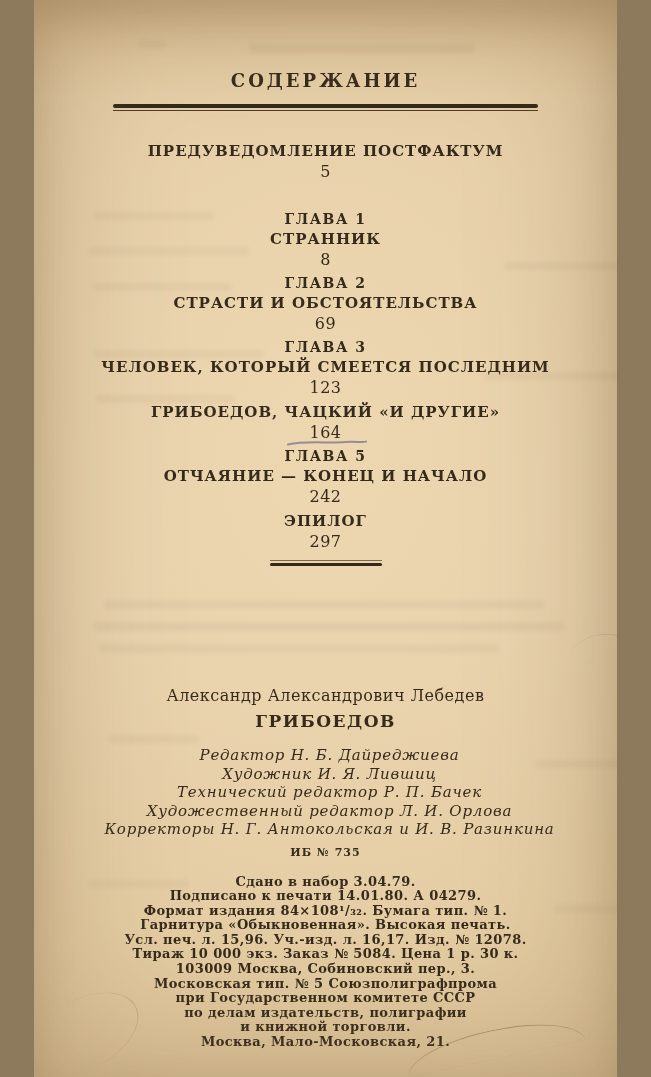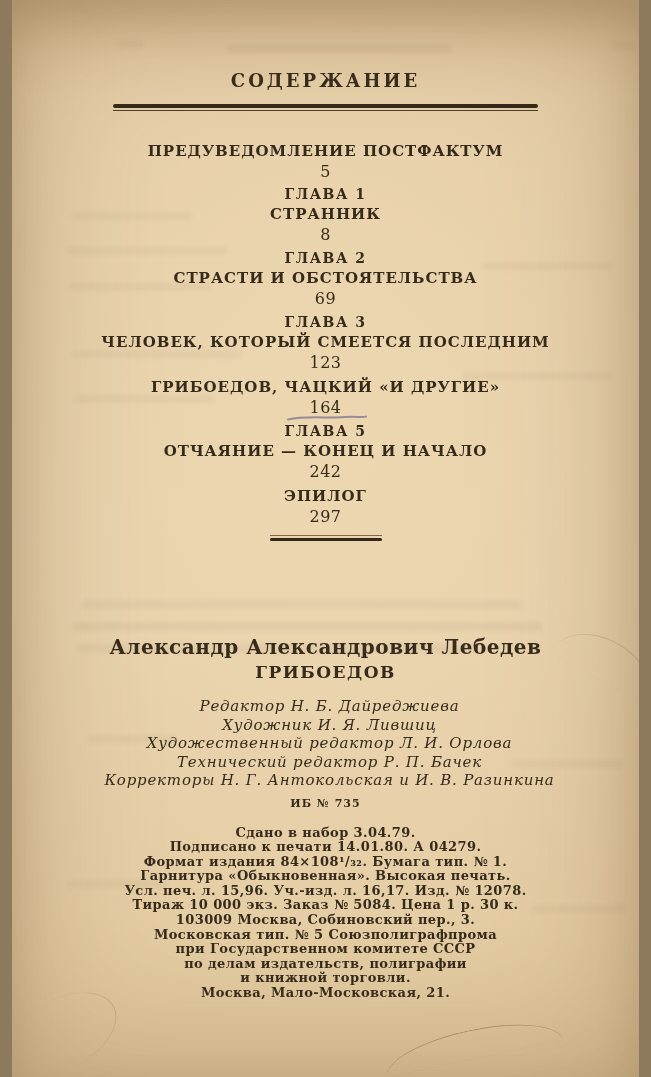--- a/index.html
+++ b/index.html
@@ -2,21 +2,21 @@
 <html lang="ru"><head>
 <meta charset="utf-8">
 <style>
   html, body {
     margin: 0;
     padding: 0;
     background: #8d7a5c;
   }
   .page {
     position: relative;
-    width: 627px;
+    width: 583px;
     height: 1077px;
     margin: 0 auto;
     overflow: hidden;
     font-family: "DejaVu Serif", "Liberation Serif", serif;
     color: #362a1b;
     background:
       radial-gradient(ellipse 120% 90% at 50% 42%, rgba(238,216,178,.9) 0%, rgba(0,0,0,0) 60%),
       linear-gradient(to bottom, #d9bd92 0%, #e4cda6 9%, #e6d0aa 55%, #e3cba2 85%, #dfc69b 100%);
   }
   .page::after { 
@@ -53,21 +53,21 @@
   }
   .rule-double {
     width: 425px;
     margin: 12px auto 0;
   }
   .rule-double .thick { height: 3.5px; background: #33281a; border-radius: 2px; }
   .rule-double .thin  { height: 1.5px; background: #3a2d1e; margin-top: 2px; opacity: .9; }
 
   .toc { margin-top: 30px; text-align: center; }
   .toc-entry { margin-bottom: 4px; }
-  .toc-entry.preface { margin-bottom: 3px; }
+  .toc-entry.preface { margin-bottom: 28px; }
   .entry-label {
     font-size: 14px; line-height: 19px;
     font-weight: bold; letter-spacing: 1.5px;
   }
   .entry-title {
     font-size: 15px; line-height: 20px;
     font-weight: bold; letter-spacing: 1px;
   }
   .entry-page {
     position: relative;
@@ -78,23 +78,23 @@
   .pen-underline { position: absolute; left: -18px; bottom: -4px; }
 
   
   .divider { width: 112px; margin: 8px auto 0; }
   .divider .thin  { height: 1px; background: #4a3a26; opacity: .7; }
   .divider .thick { height: 3.5px; background: #33281a; margin-top: 1.5px; border-radius: 2px; }
 
   
   .colophon { text-align: center; }
   .author {
-    margin-top: 96px;
-    font-size: 20px; line-height: 20px;
-    font-weight: bold; letter-spacing: .5px;
+    margin-top: 120px;
+    font-size: 16px; line-height: 20px;
+    font-weight: normal; letter-spacing: .5px;
   }
   .book-title {
     margin-top: 4px;
     font-size: 17px; line-height: 22px;
     font-weight: bold; letter-spacing: 1.5px;
   }
   .credits { margin-top: 14px; padding-left: 8px; }
   .credit-line {
     font-style: italic;
     font-size: 15px; line-height: 18.5px;
@@ -201,22 +201,22 @@
   </div>
 
   <section class="colophon">
 
     <div class="author">Александр Александрович Лебедев</div>
     <div class="book-title">ГРИБОЕДОВ</div>
 
     <div class="credits">
       <div class="credit-line">Редактор Н. Б. Дайреджиева</div>
       <div class="credit-line">Художник И. Я. Лившиц</div>
+      <div class="credit-line">Технический редактор Р. П. Бачек</div>
       <div class="credit-line">Художественный редактор Л. И. Орлова</div>
-      <div class="credit-line">Технический редактор Р. П. Бачек</div>
       <div class="credit-line">Корректоры Н. Г. Антокольская и И. В. Разинкина</div>
     </div>
 
     <div class="ib-number">ИБ № 735</div>
 
     <div class="imprint">
       <div class="imprint-line">Сдано в набор 3.04.79.</div>
       <div class="imprint-line">Подписано к печати 14.01.80. А 04279.</div>
       <div class="imprint-line">Формат издания 84×108¹/₃₂. Бумага тип. № 1.</div>
       <div class="imprint-line">Гарнитура «Обыкновенная». Высокая печать.</div>

